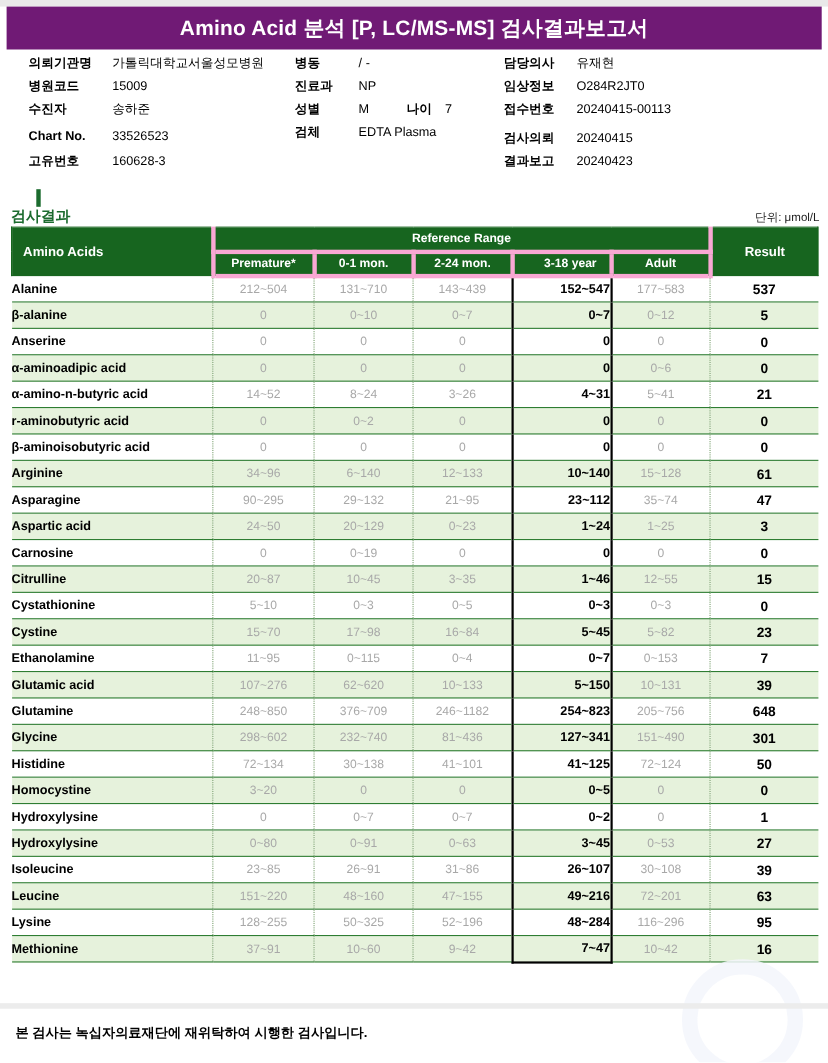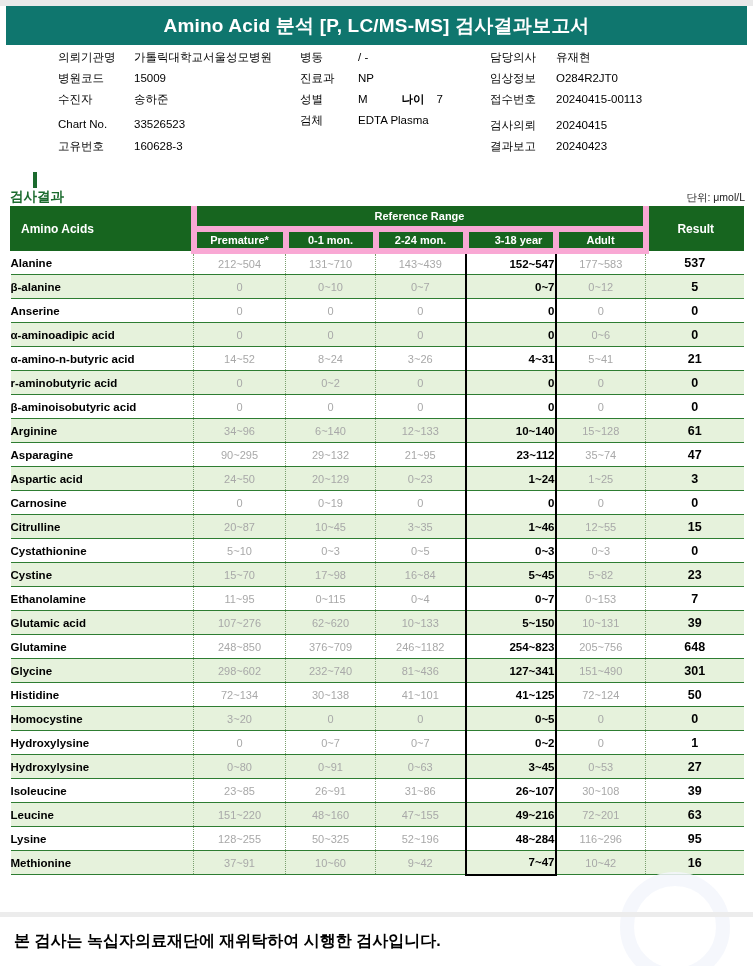--- a/index.html
+++ b/index.html
@@ -22,21 +22,21 @@
     top: 0; left: 0;
     width: 753px; height: 6px;
     background: #e9e9e9;
   }
 
   
   .title-banner {
     position: absolute;
     top: 6px; left: 6px;
     width: 741px; height: 39px;
-    background: #0f766e;
+    background: #701a75;
     display: flex;
     align-items: center;
     justify-content: center;
   }
   .title-banner .title-text {
     color: #ffffff;
     font-size: 19px;
     font-weight: bold;
     letter-spacing: 0.2px;
     white-space: nowrap;
@@ -53,23 +53,22 @@
   .info-col.c2 { left: 268px; }
   .info-col.c3 { left: 458px; }
   .info-row {
     display: flex;
     align-items: baseline;
     height: 21px;
     font-size: 11.5px;
     color: #000;
   }
   .info-row .lab {
-    font-weight: normal;
+    font-weight: bold;
     white-space: nowrap;
-    margin-left: 32px;
   }
   .info-row .val {
     font-weight: normal;
     white-space: nowrap;
   }
   .c1 .lab { width: 76px; }
   .c2 .lab { width: 58px; }
   .c3 .lab { width: 66px; }
   .sub-lab { font-weight: bold; margin-left: 34px; margin-right: 12px; }
   .gap-row { height: 5px; }
@@ -116,21 +115,21 @@
     margin: 0;
   }
 
   thead th {
     background: #17651f;
     color: #ffffff;
     font-size: 11px;
     font-weight: bold;
     text-align: center;
     height: 22px;
-    border: 6px solid #f9a8d4;
+    border: 4px solid #f9a8d4;
   }
   thead th.name-head {
     text-align: left;
     padding-left: 10px;
     font-size: 12px;
     border-left: 1px solid #17651f;
     border-top: 1px solid #17651f;
     border-bottom: 1px solid #17651f;
   }
   thead th.result-head {
@@ -203,21 +202,21 @@
   
   .footer-rule {
     position: absolute;
     left: 0; top: 912px;
     width: 753px; height: 5px;
     background: #ececec;
   }
   .footer-note {
     position: absolute;
     left: 14px; top: 931px;
-    font-size: 16px;
+    font-size: 12px;
     font-weight: bold;
     color: #000000;
   }
 </style>
 </head>
 <body>
 
 <div id="page">
 
   <div class="top-strip"></div>

